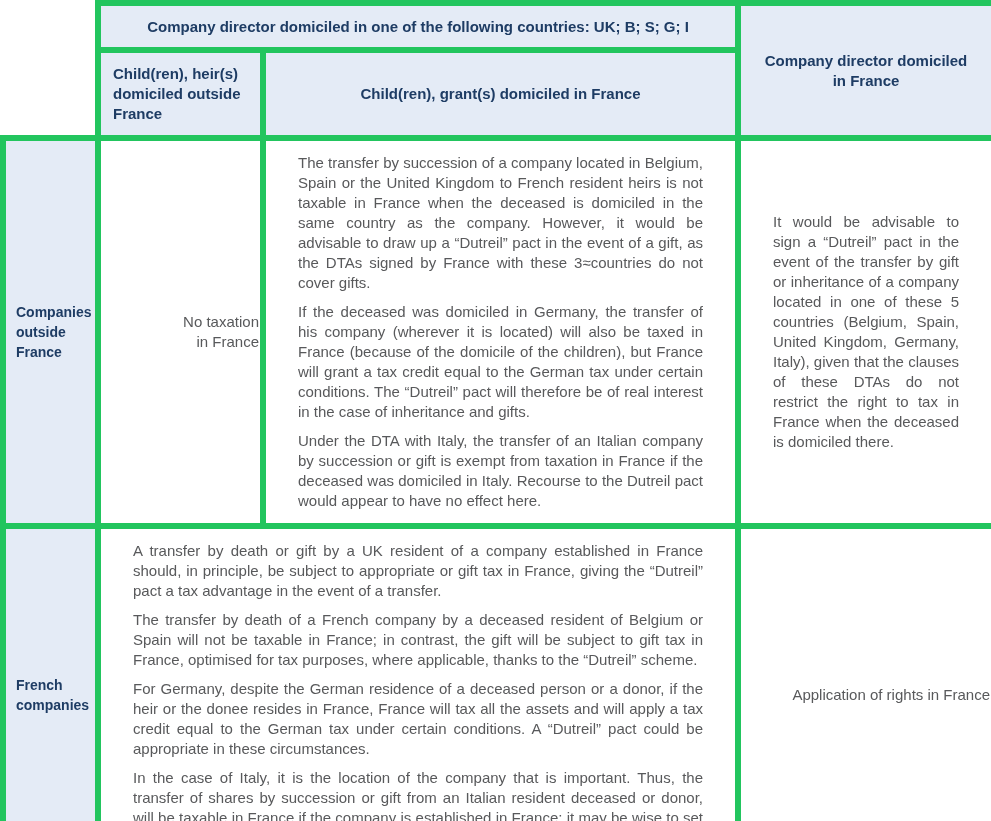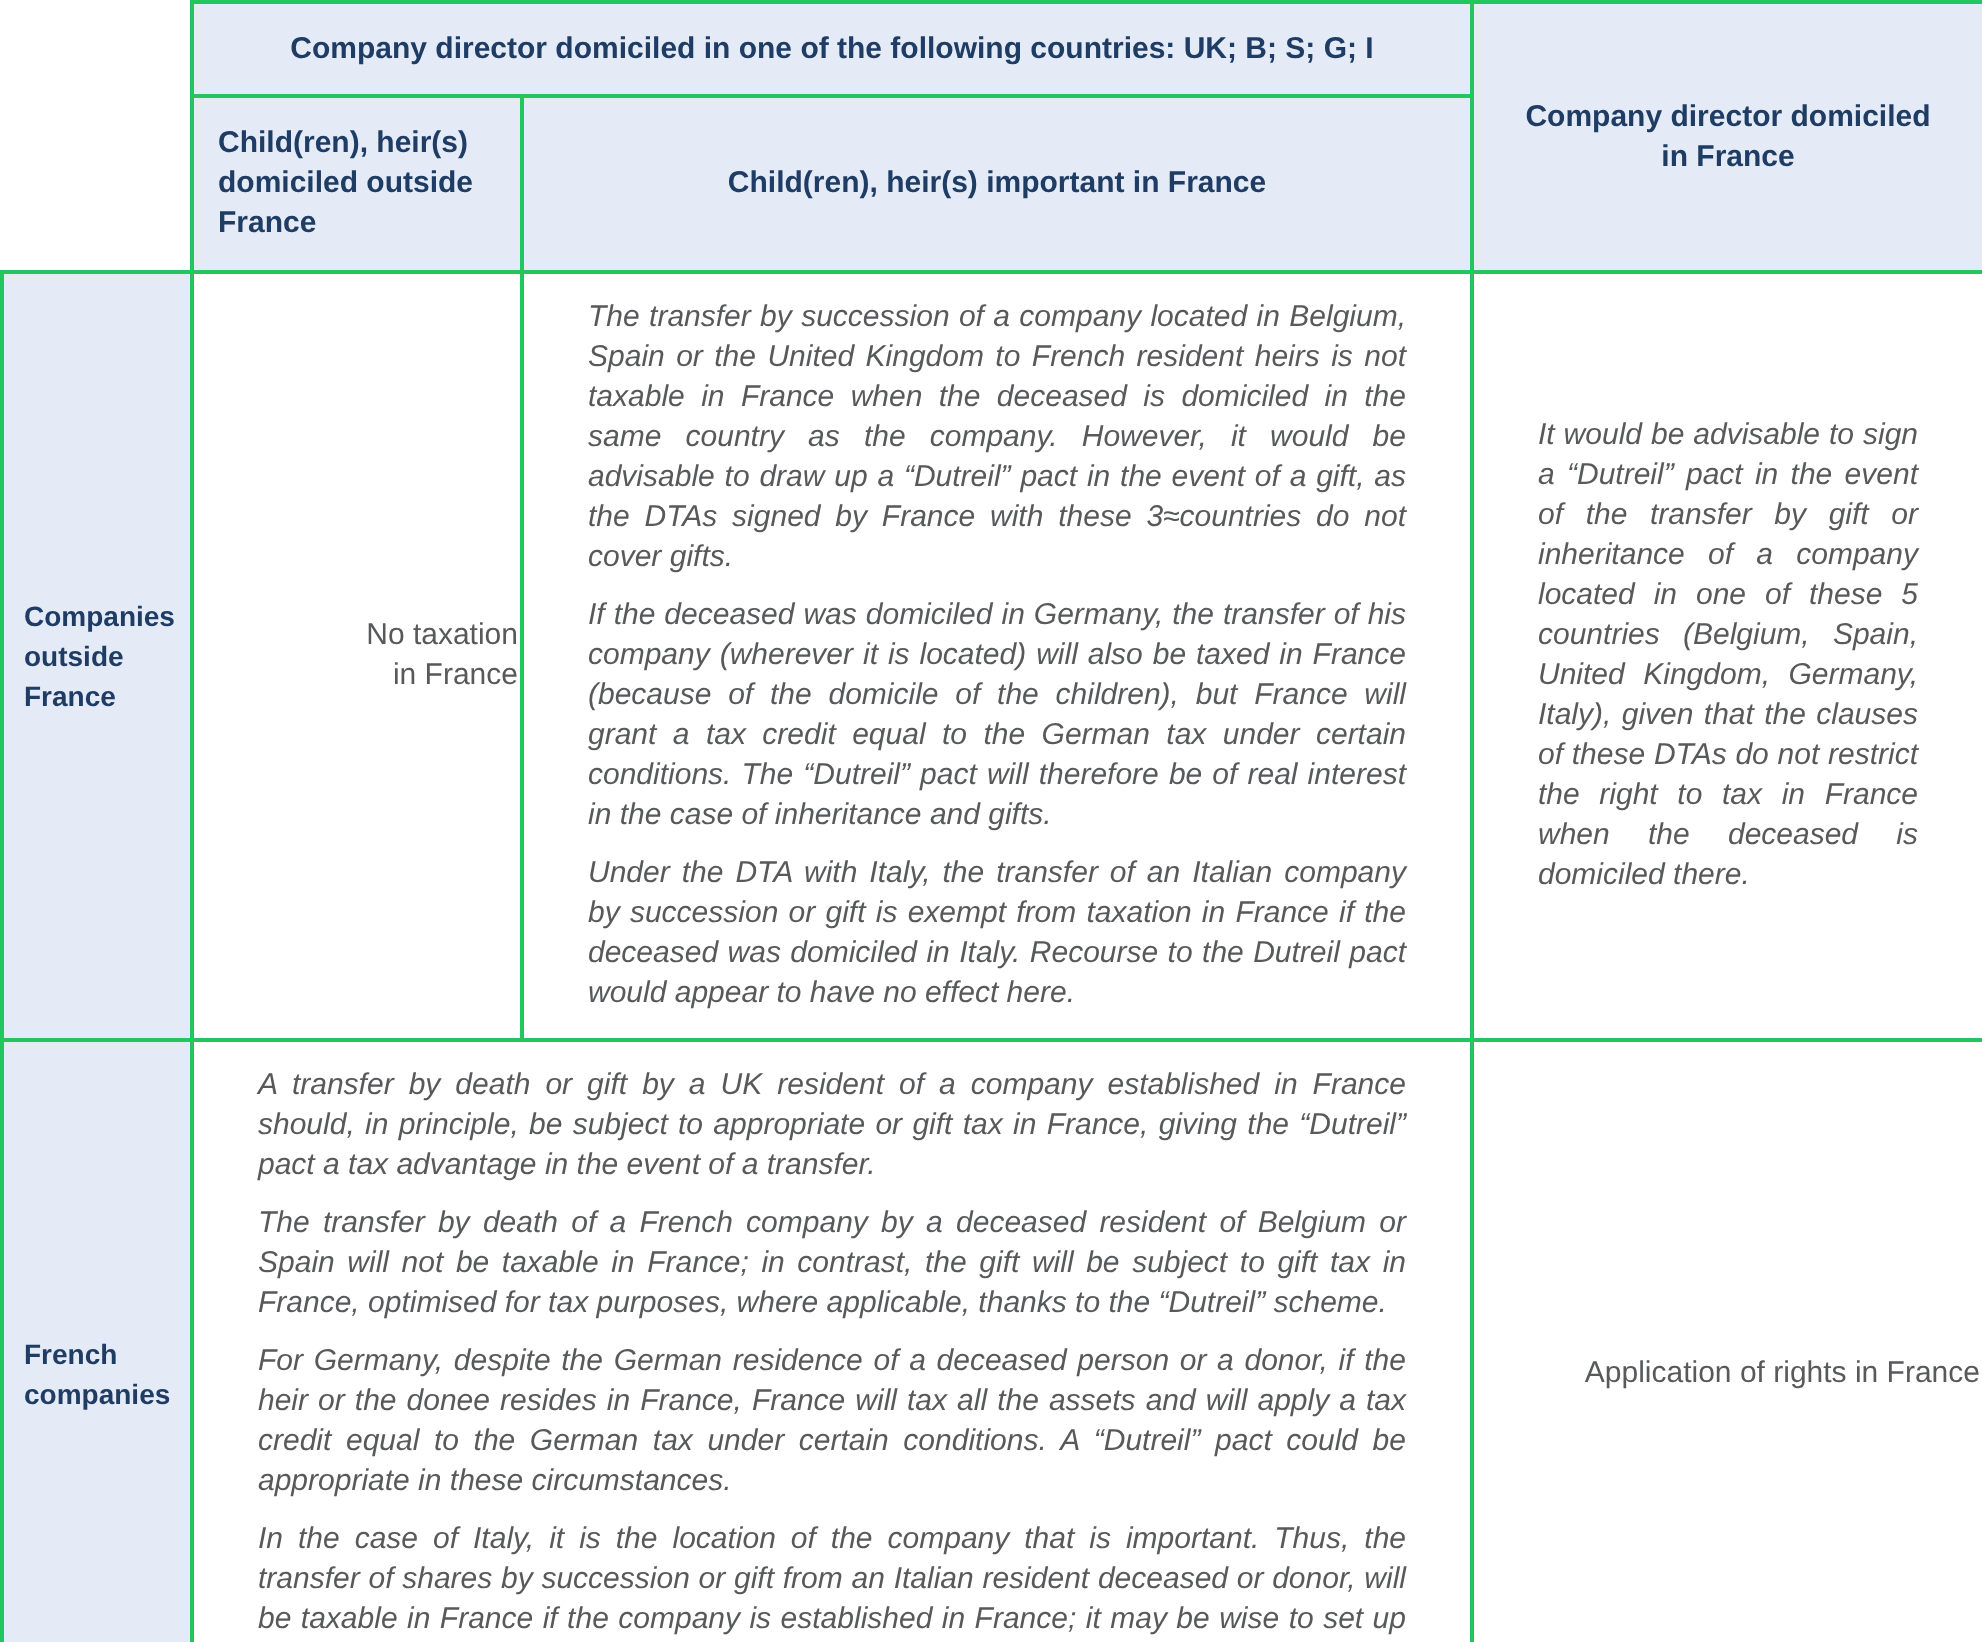--- a/index.html
+++ b/index.html
@@ -8,21 +8,21 @@
     background: #ffffff;
     font-family: "Liberation Sans", "DejaVu Sans", sans-serif;
   }
   .tax-table {
     border-collapse: collapse;
     table-layout: fixed;
     width: 991px;
     height: 821px;
   }
   .tax-table td {
-    border: 2px solid #22c55e;
+    border: 6px solid #22c55e;
     vertical-align: middle;
     overflow: hidden;
     box-sizing: border-box;
   }
   td.corner {
     border: none;
     background: #ffffff;
   }
   td.hdr {
     background: #e4ebf6;
@@ -47,21 +47,20 @@
     color: #58595b;
     font-size: 15px;
     line-height: 20px;
   }
   td.cell-center {
     text-align: right;
   }
   td.cell-justify {
     text-align: justify;
     padding: 12px 32px;
-    font-style: italic;
   }
   td.cell-justify p {
     margin: 0 0 9px 0;
   }
   td.cell-justify p:last-child {
     margin-bottom: 0;
   }
   .prewrap { white-space: pre-line; }
 </style>
 </head>
@@ -76,21 +75,21 @@
   </colgroup>
   <tbody>
     <tr style="height:47px">
       <td class="corner" rowspan="2"></td>
       <td class="hdr hdr-center" colspan="2">Company director domiciled in one of the following countries: UK; B; S; G; I</td>
       <td class="hdr hdr-center prewrap" rowspan="2">Company director domiciled
 in France</td>
     </tr>
     <tr style="height:88px">
       <td class="hdr hdr-left">Child(ren), heir(s) domiciled outside France</td>
-      <td class="hdr hdr-center">Child(ren), heir(s) important in France</td>
+      <td class="hdr hdr-center">Child(ren), grant(s) domiciled in France</td>
     </tr>
     <tr style="height:360px">
       <td class="row-label">Companies outside France</td>
       <td class="body-cell cell-center prewrap">No taxation
 in France</td>
       <td class="body-cell cell-justify">
         <p>The transfer by succession of a company located in Belgium, Spain or the United Kingdom to French resident heirs is not taxable in France when the deceased is domiciled in the same country as the company. However, it would be advisable to draw up a “Dutreil” pact in the event of a gift, as the DTAs signed by France with these 3≈countries do not cover gifts.</p>
         <p>If the deceased was domiciled in Germany, the transfer of his company (wherever it is located) will also be taxed in France (because of the domicile of the children), but France will grant a tax credit equal to the German tax under certain conditions. The “Dutreil” pact will therefore be of real interest in the case of inheritance and gifts.</p>
         <p>Under the DTA with Italy, the transfer of an Italian company by succession or gift is exempt from taxation in France if the deceased was domiciled in Italy. Recourse to the Dutreil pact would appear to have no effect here.</p>
       </td>

